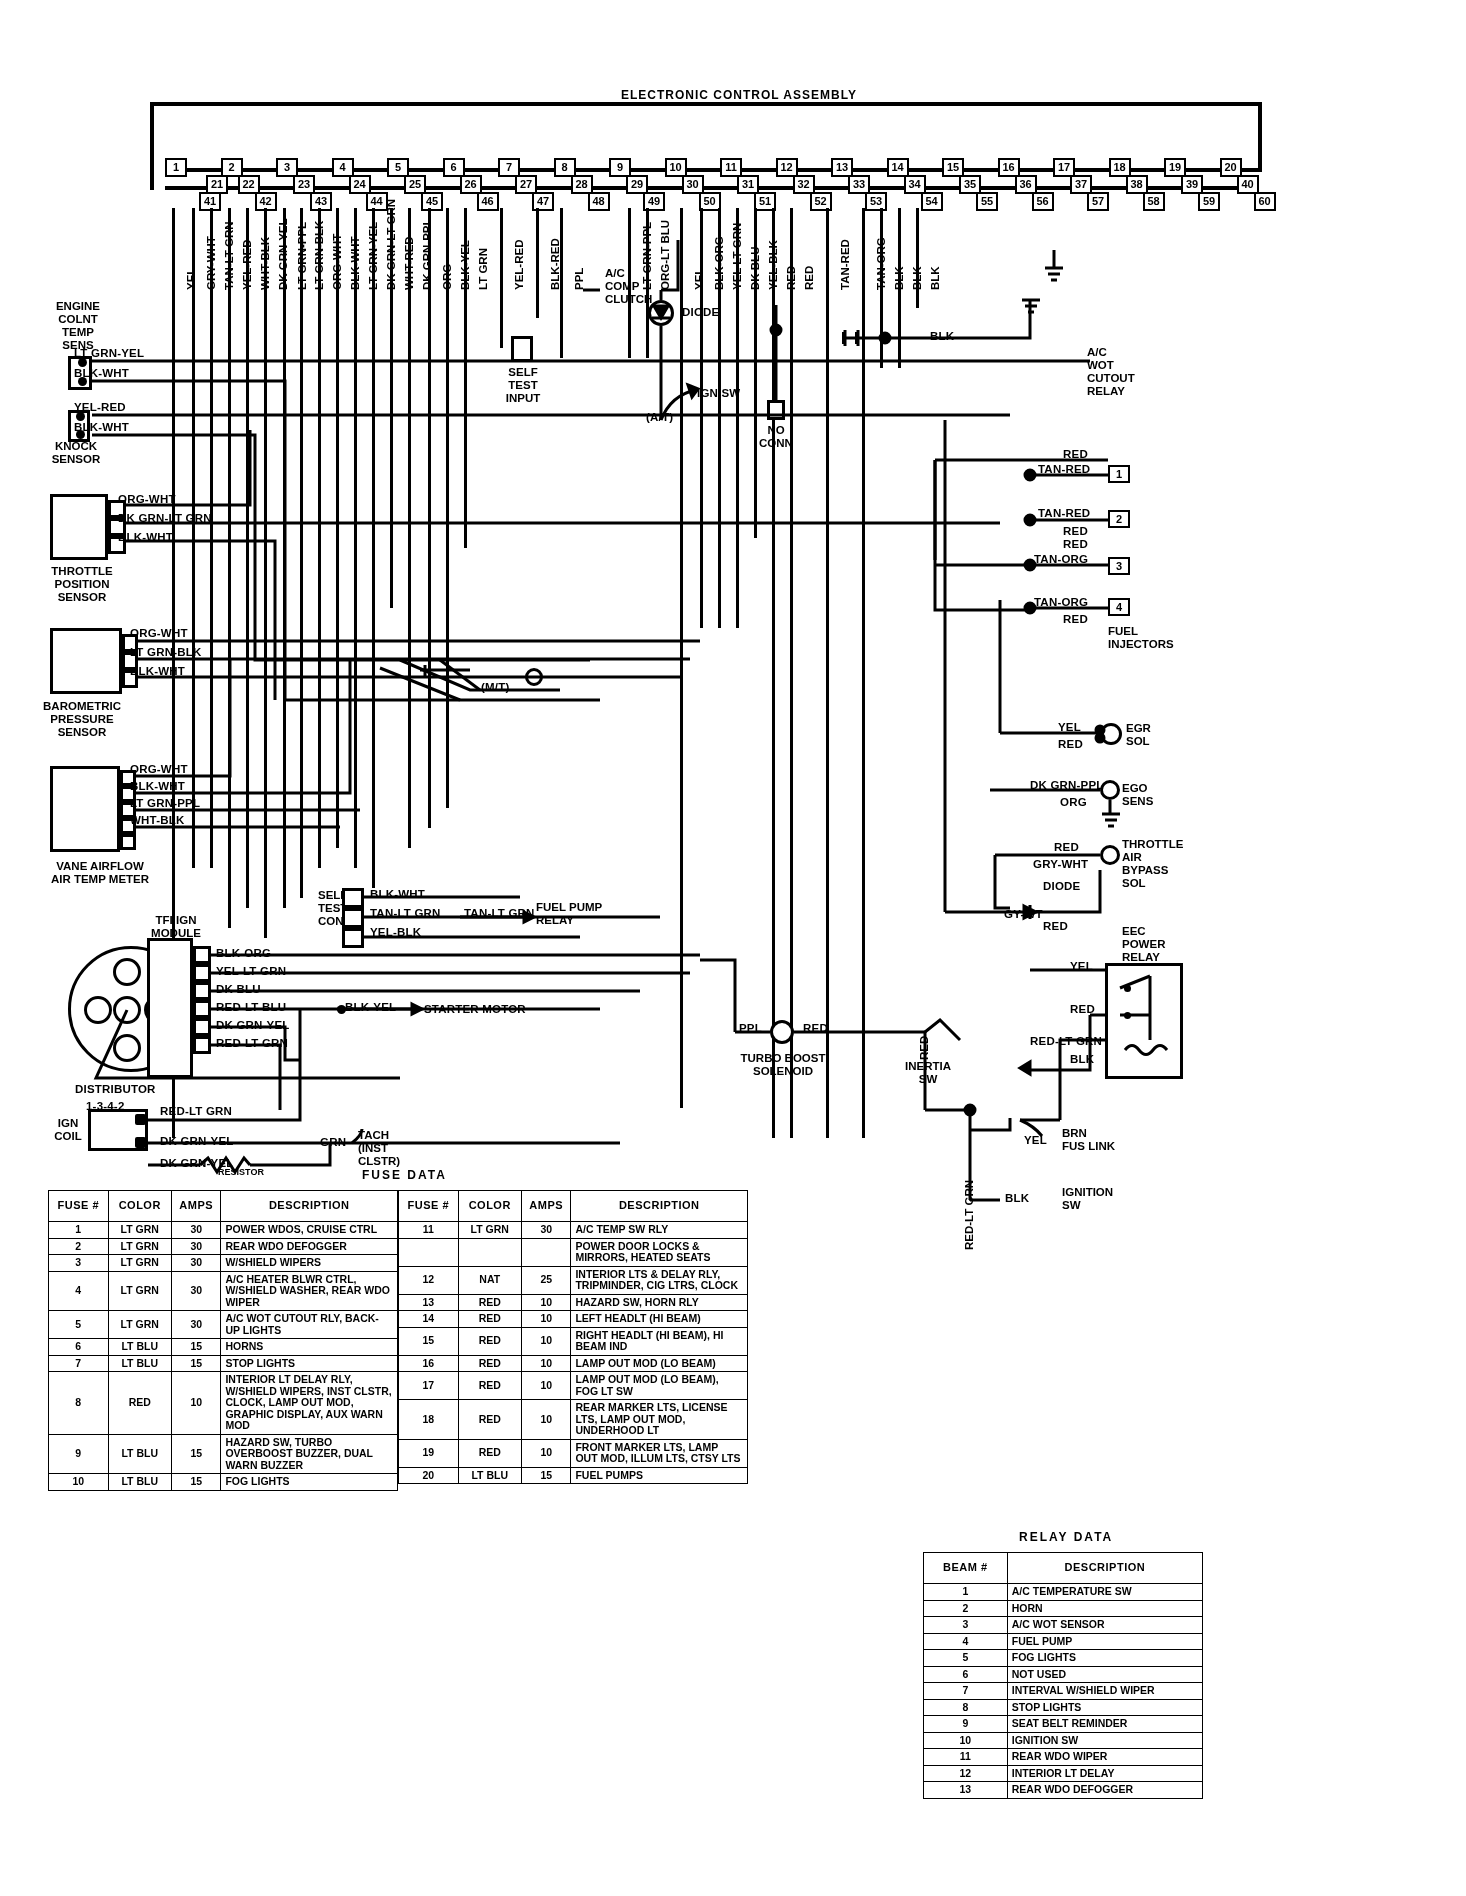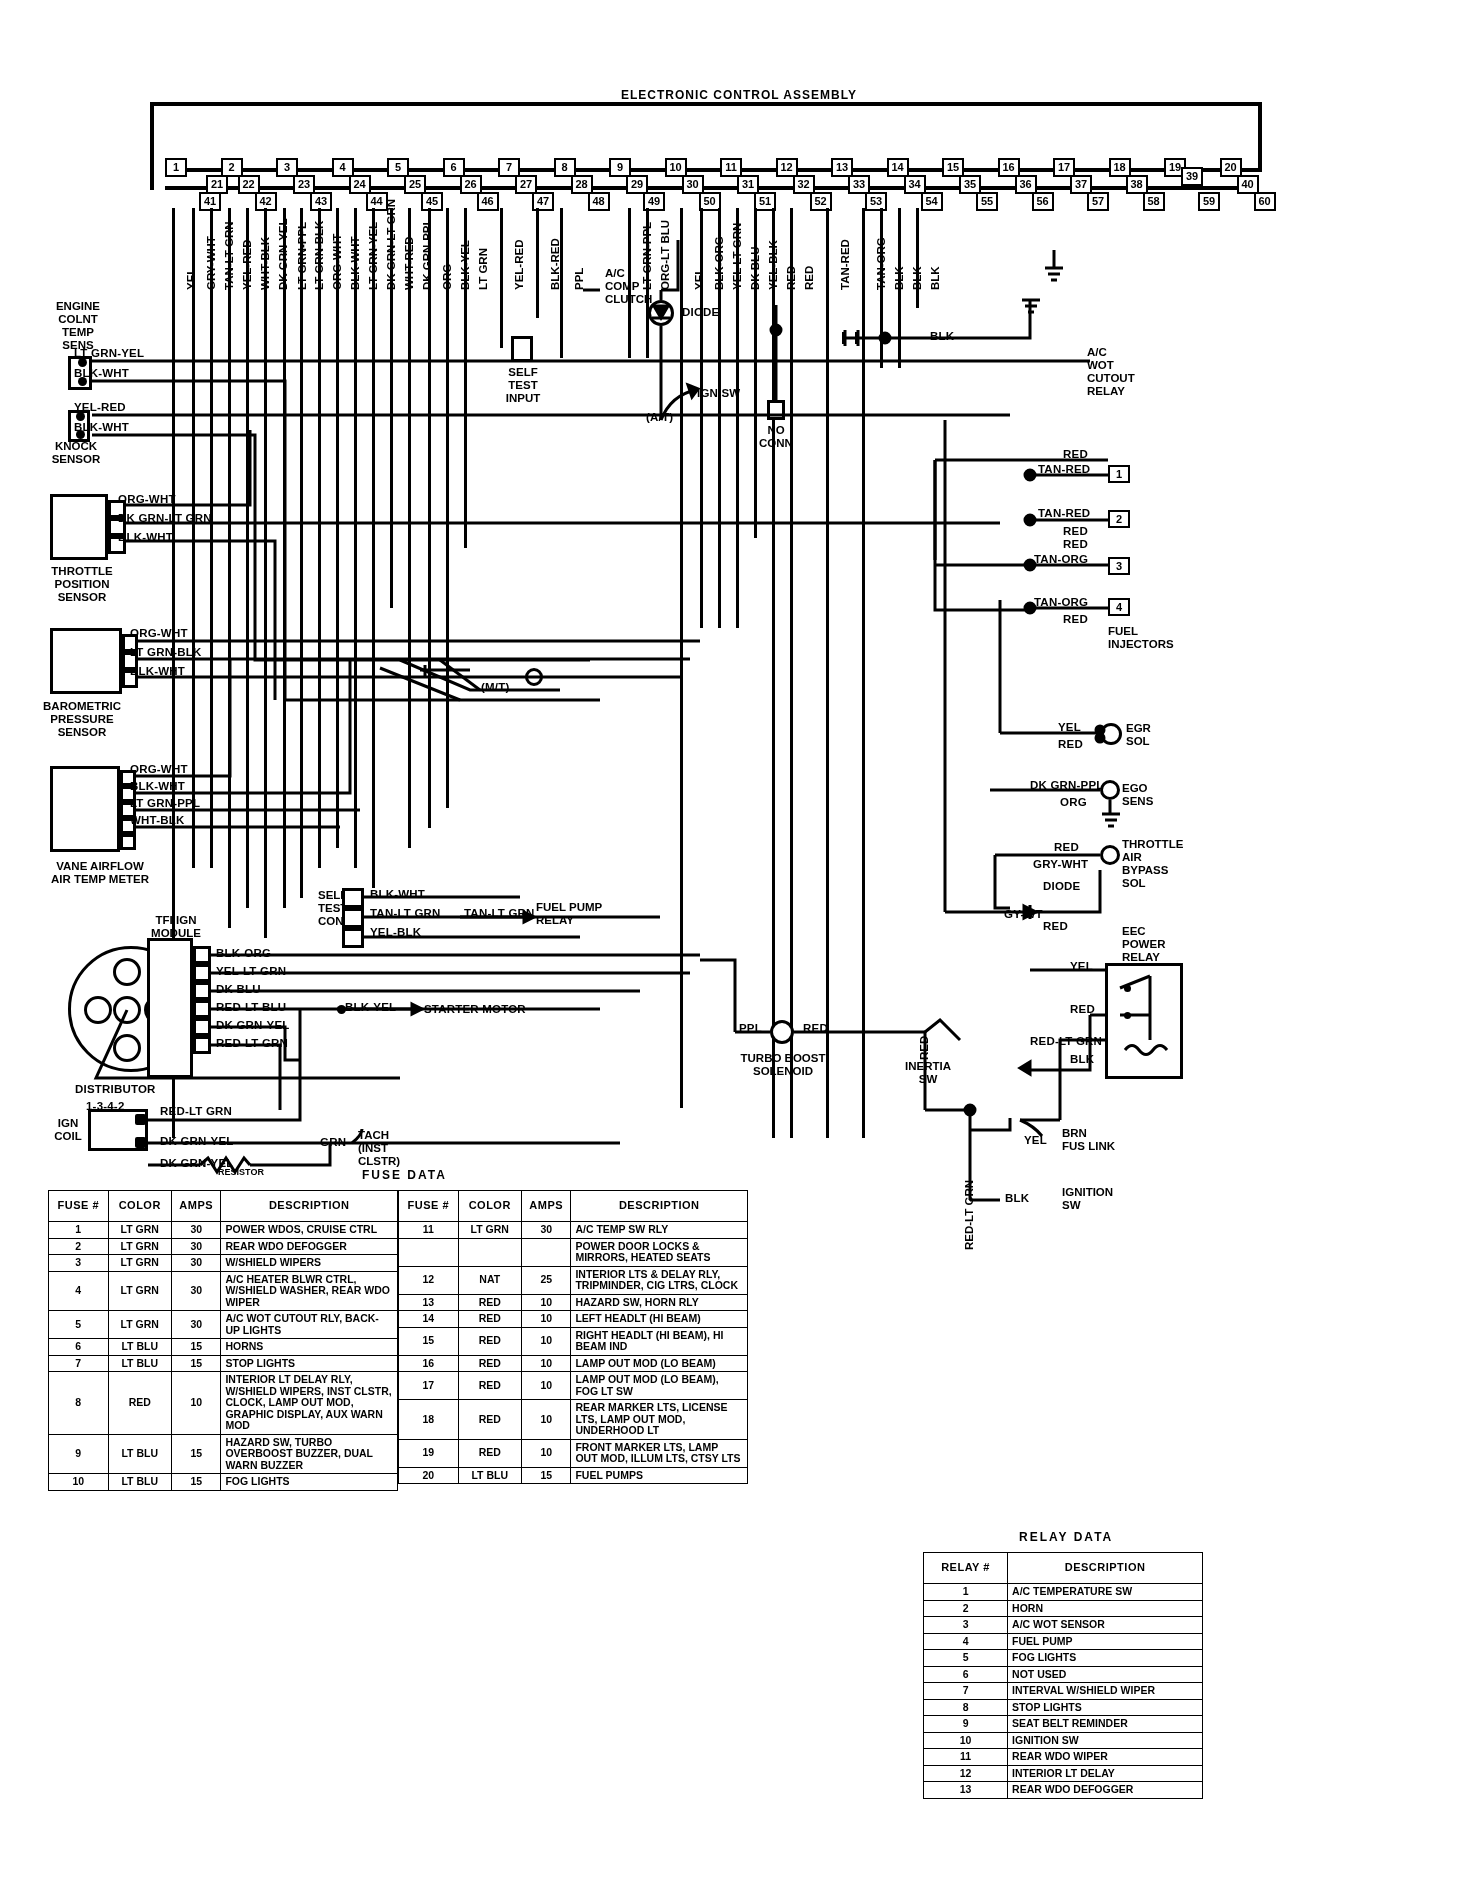--- a/index.html
+++ b/index.html
@@ -89,21 +89,21 @@
       <div class="pin" style="left: 997.5px; top: 158px; width: 22px; height: 19px;">16</div>
       <div class="pin" style="left: 1014.5px; top: 175px; width: 22px; height: 19px;">36</div>
       <div class="pin" style="left: 1031.5px; top: 192px; width: 22px; height: 19px;">56</div>
       <div class="pin" style="left: 1053px; top: 158px; width: 22px; height: 19px;">17</div>
       <div class="pin" style="left: 1070px; top: 175px; width: 22px; height: 19px;">37</div>
       <div class="pin" style="left: 1087px; top: 192px; width: 22px; height: 19px;">57</div>
       <div class="pin" style="left: 1108.5px; top: 158px; width: 22px; height: 19px;">18</div>
       <div class="pin" style="left: 1125.5px; top: 175px; width: 22px; height: 19px;">38</div>
       <div class="pin" style="left: 1142.5px; top: 192px; width: 22px; height: 19px;">58</div>
       <div class="pin" style="left: 1164px; top: 158px; width: 22px; height: 19px;">19</div>
-      <div class="pin" style="left: 1181px; top: 167px; width: 22px; height: 19px;">39</div>
+      <div class="pin" style="left: 1181px; top: 175px; width: 22px; height: 19px;">39</div>
       <div class="pin" style="left: 1198px; top: 192px; width: 22px; height: 19px;">59</div>
       <div class="pin" style="left: 1219.5px; top: 158px; width: 22px; height: 19px;">20</div>
       <div class="pin" style="left: 1236.5px; top: 175px; width: 22px; height: 19px;">40</div>
       <div class="pin" style="left: 1253.5px; top: 192px; width: 22px; height: 19px;">60</div>
     </div>
   <div id="wirelayer">
       <div class="ln v" style="left: 172px; top: 208px; height: 930px;"></div>
       <div class="vlbl" style="left: 185px; top: 290px;">YEL</div>
       <div class="ln v" style="left: 192px; top: 208px; height: 660px;"></div>
       <div class="vlbl" style="left: 205px; top: 290px;">GRY-WHT</div>
@@ -574,21 +574,21 @@
           <td class="c">15</td>
           <td>FUEL PUMPS</td>
         </tr>
       </tbody>
     </table>
 
   <div class="tcap" style="left:1019px;top:1530px;">RELAY DATA</div>
   <table class="dt" id="relayTable" style="left:923px;top:1552px;width:280px;">
       <thead>
         <tr>
-          <th style="width:80px">RELAY #</th>
+          <th style="width:80px">BEAM #</th>
           <th style="width:200px">DESCRIPTION</th>
         </tr>
       </thead>
       <tbody>
         <tr>
           <td class="c">1</td>
           <td>A/C TEMPERATURE SW</td>
         </tr>
         <tr>
           <td class="c">2</td>

